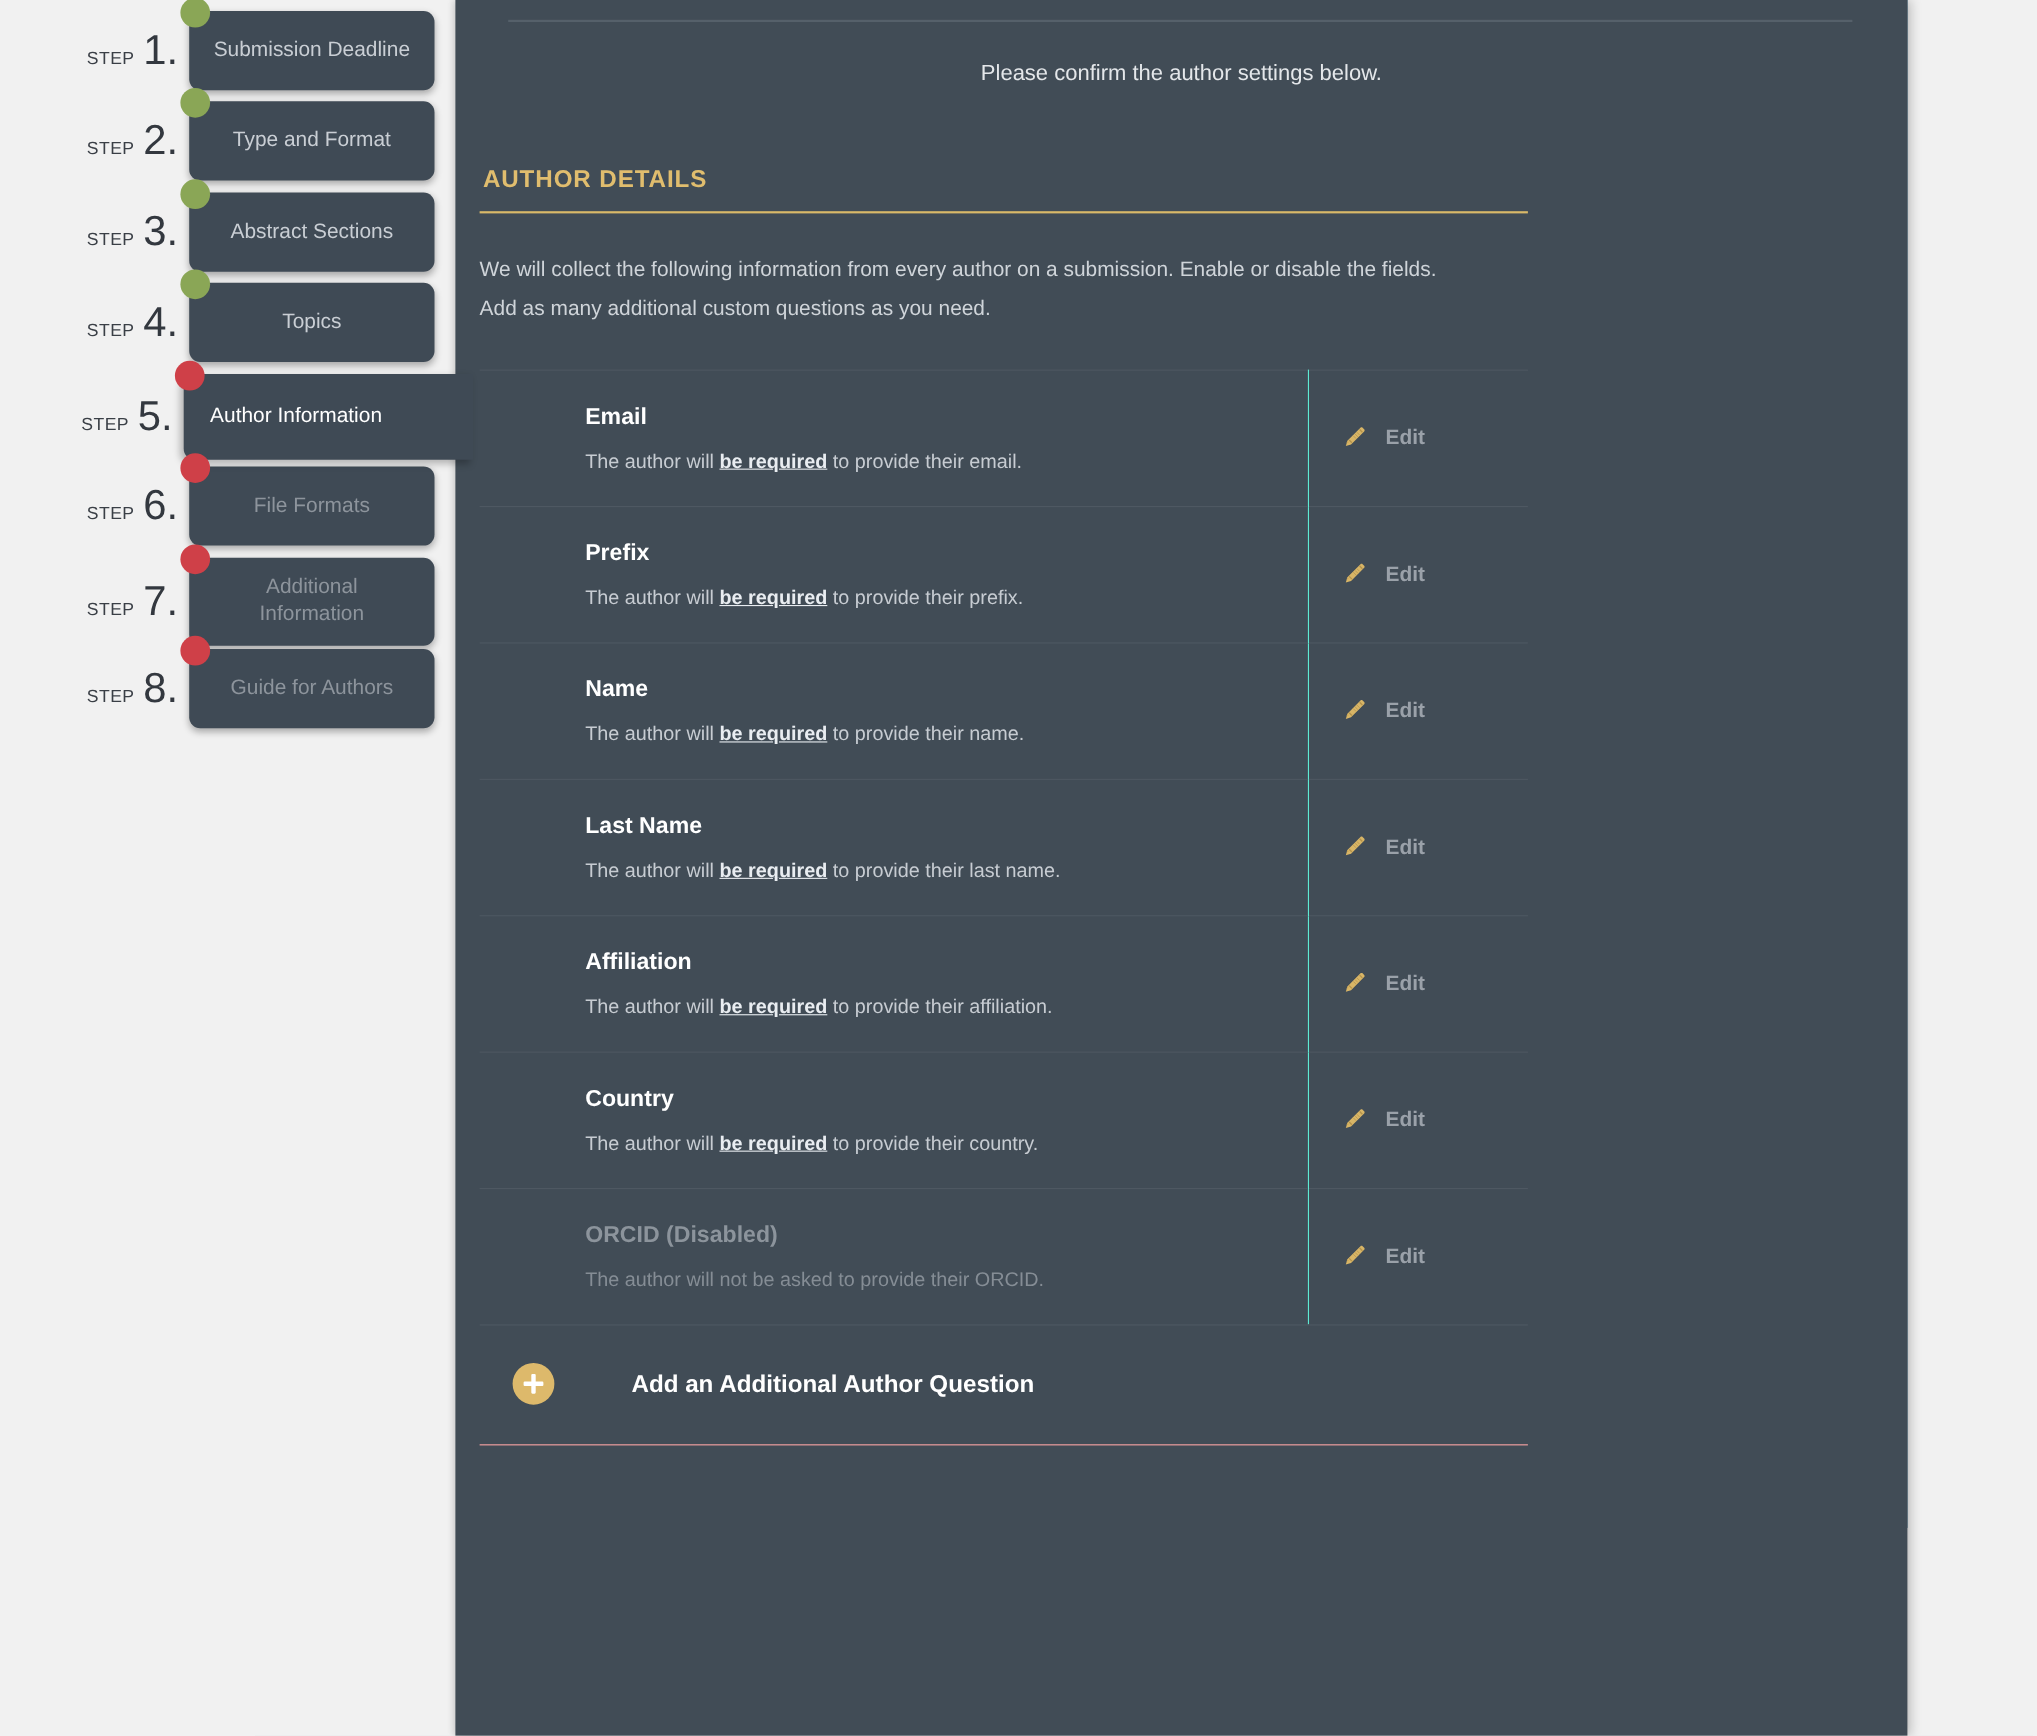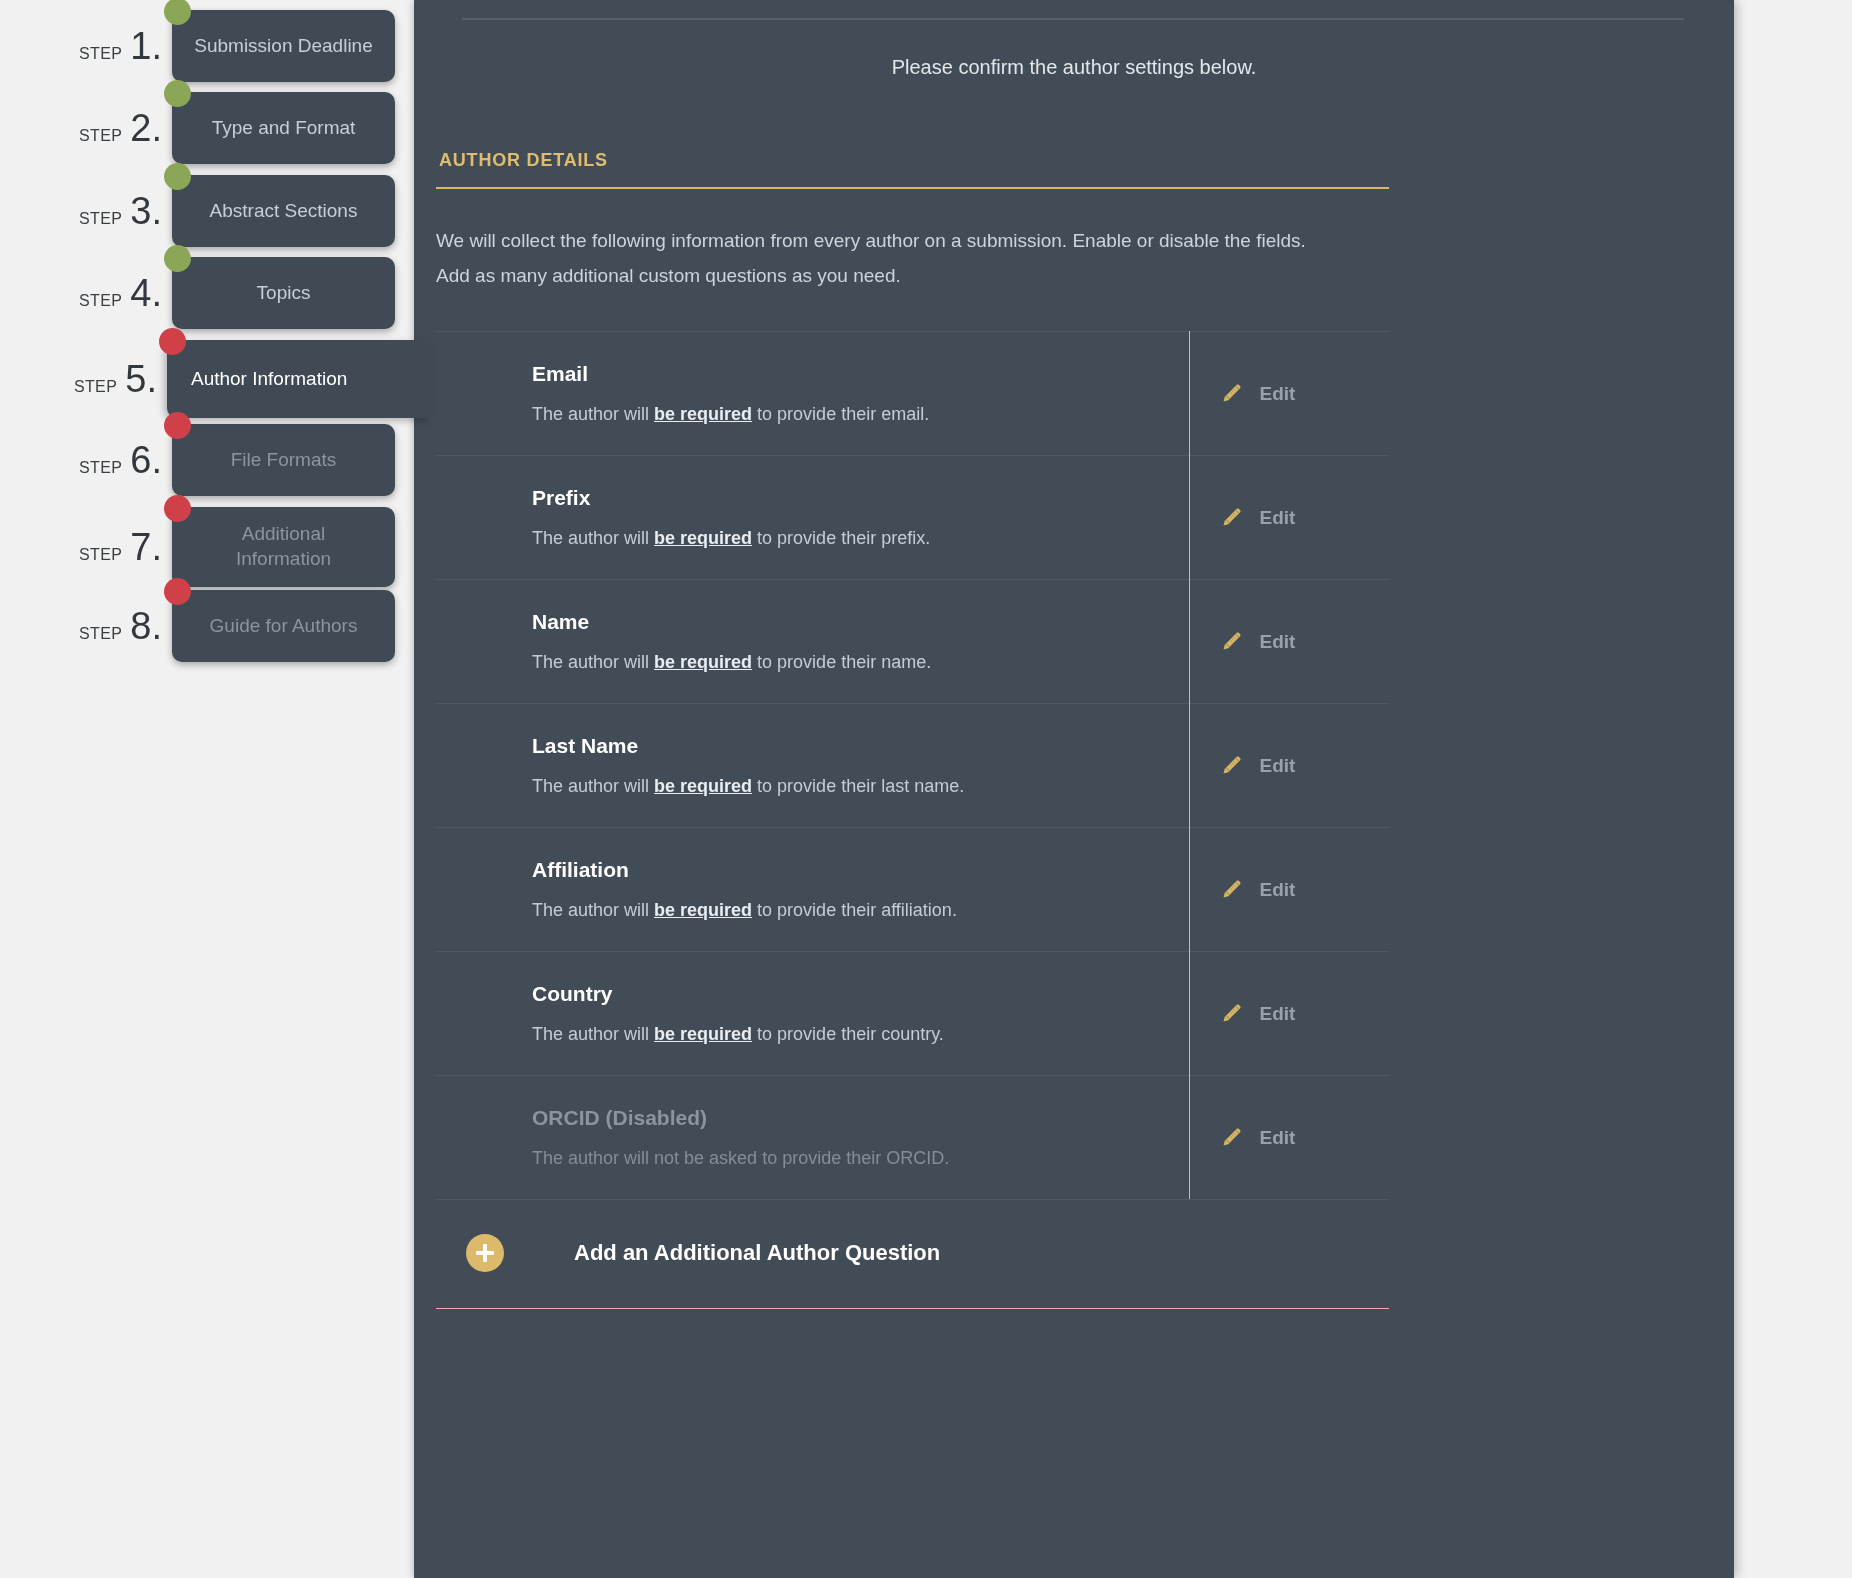--- a/index.html
+++ b/index.html
@@ -151,21 +151,21 @@
 
   .content {
     position: absolute;
     left: 22px;
     top: 150px;
     width: 1274px;
   }
 
   .section-title {
     color: #e0bd6e;
-    font-size: 18px;
+    font-size: 22px;
     font-weight: bold;
     letter-spacing: .8px;
     padding-left: 3px;
   }
 
   .section-rule {
     margin-top: 16px;
     width: 953px;
     height: 2px;
     background: #d9b969;

